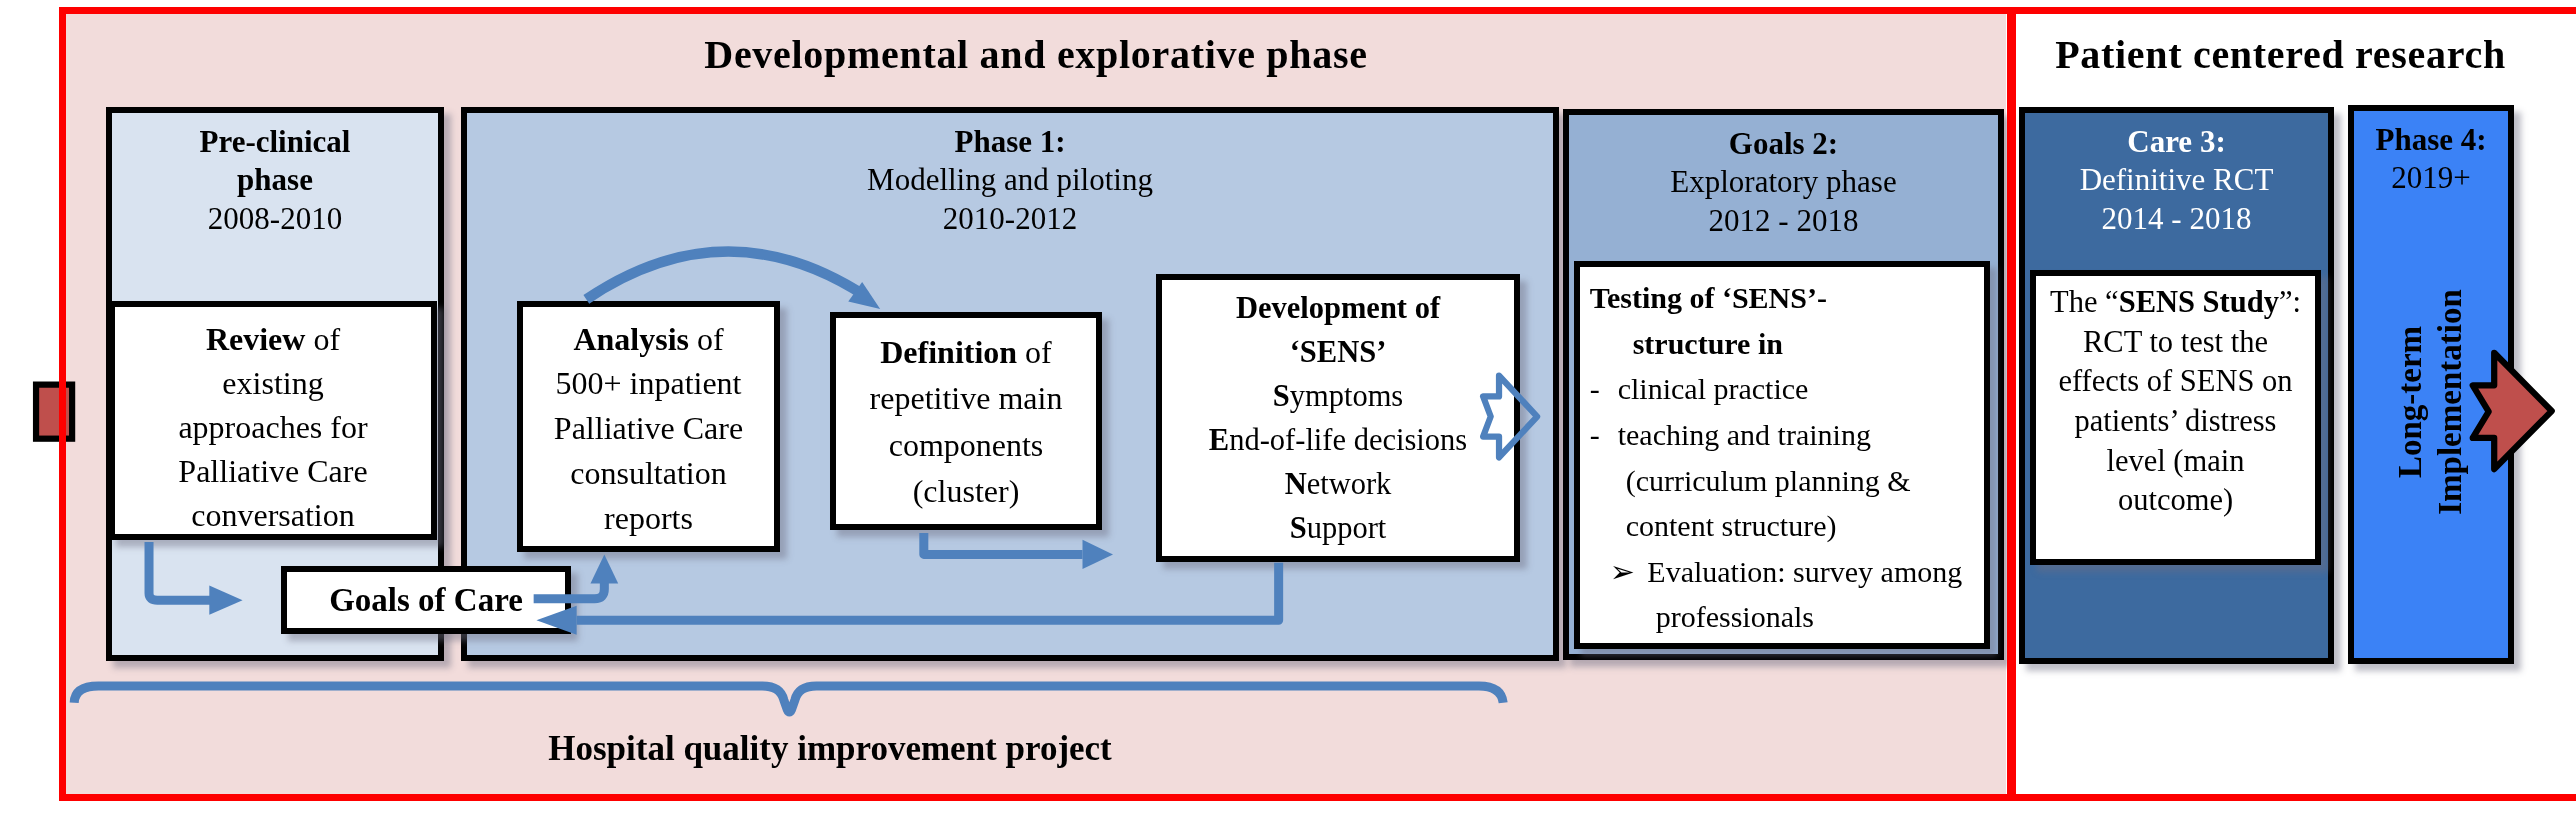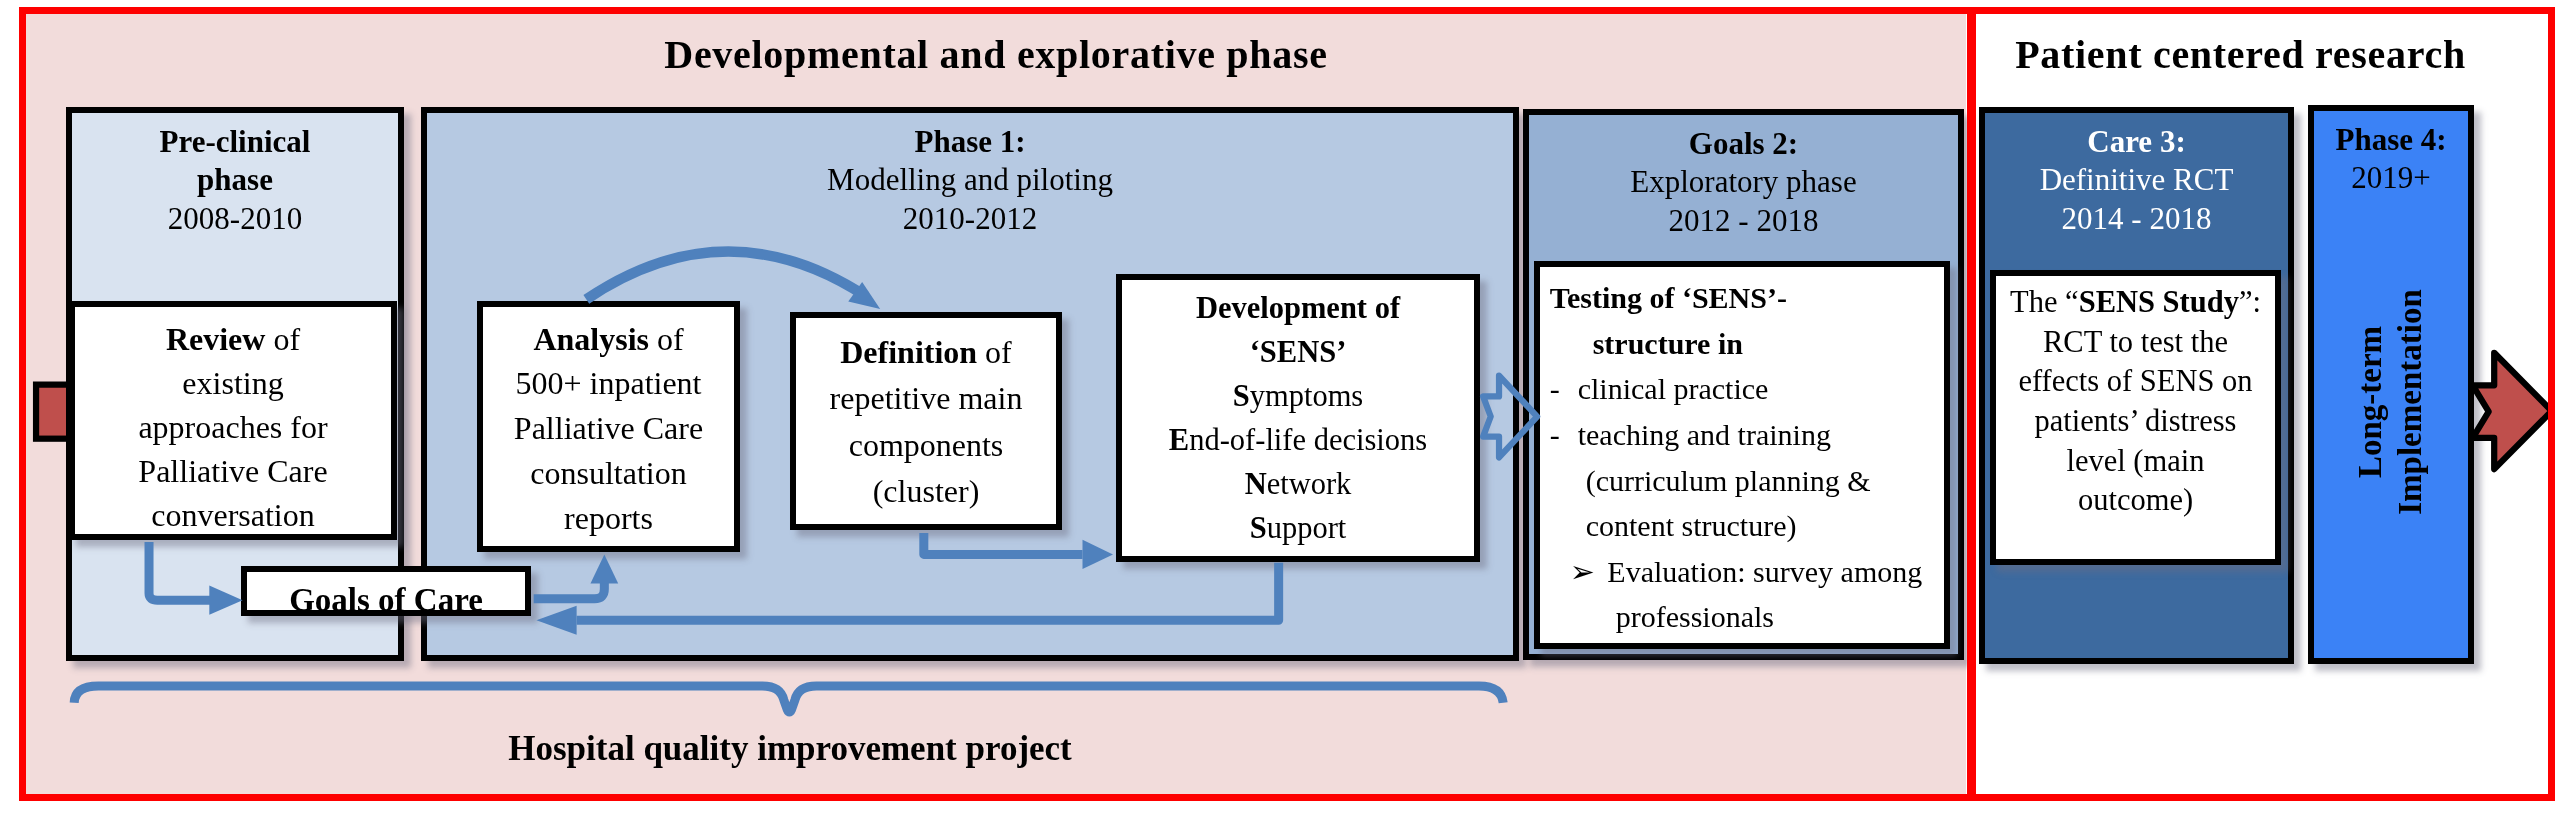--- a/index.html
+++ b/index.html
@@ -1,18 +1,18 @@
 <!DOCTYPE html>
 <html style="--red_border: #fe0000; --pink_bg: #f2dcdb; --preclinical_bg: #d9e3f0; --phase1_bg: #b6c9e2; --phase2_bg: #95b0d3; --phase3_bg: #3d6a9f; --arrow_blue: #4f81bd; --arrow_red: #bf4f4c; --box_border: #000000;font-size:11px"><head>
 <meta charset="utf-8">
 <style>
   html,body{margin:0;padding:0;background:#ffffff;}
   body{width:2576px;height:824px;position:relative;overflow:hidden;
        font-family:"Liberation Serif","DejaVu Serif",serif;color:#000;}
-  .abs{position:absolute;box-sizing:border-box;}
+  .abs{position:absolute;box-sizing:border-box;margin-left:40px;}
   
   #pink-panel{left:26px;top:14px;width:1940px;height:783px;background:var(--pink_bg);z-index:0;}
   #red-frame{left:19.4px;top:7px;width:2536px;height:794px;border:7.6px solid var(--red_border);z-index:60;pointer-events:none;}
   #red-divider{left:1967px;top:7px;width:9px;height:794px;background:var(--red_border);z-index:60;}
   
   .section-title{top:30.5px;font-size:40px;font-weight:bold;text-align:center;z-index:40;letter-spacing:0.7px;}
   #title-left{left:26px;width:1940px;}
   #title-right{left:1977px;width:527px;}
   
   .phase-box{border:6.2px solid var(--box_border);z-index:10;box-shadow:7px 7px 6.2px rgba(110,110,130,.45);}
@@ -23,21 +23,21 @@
   #phase4-box{left:2308px;top:105px;width:166px;height:559px;background:#3b82f6;}
   .phase-header{padding-top:9.7px;text-align:center;font-size:31px;line-height:1.24;}
   .phase-header .ttl{font-weight:bold;}
   
   .wbox{background:#fff;border:6.2px solid var(--box_border);z-index:20;
         box-shadow:7px 7px 6.2px rgba(110,110,130,.45);text-align:center;}
   #review-box{left:69px;top:301px;width:328px;height:239px;font-size:32px;line-height:1.38;padding:9.7px 39px 0;}
   #analysis-box{left:477px;top:301px;width:263px;height:251px;font-size:32px;line-height:1.4;padding:9.7px 16.6px 0;}
   #definition-box{left:790px;top:312px;width:272px;height:218px;font-size:32px;line-height:1.45;padding:11px 15.2px 0;}
   #development-box{left:1116px;top:274px;width:364px;height:288px;font-size:30.5px;line-height:1.44;padding:7px 7px 0;}
-  #goals-box{left:241px;top:566px;width:290px;height:50px;z-index:30;font-size:33px;font-weight:bold;line-height:57px;}
+  #goals-box{left:241px;top:566px;width:290px;height:68px;z-index:30;font-size:33px;font-weight:bold;line-height:57px;}
   #testing-box{left:1534px;top:261px;width:416px;height:388px;text-align:left;font-size:30px;line-height:1.52;padding:8.3px 9.7px 0;}
   #study-box{left:1990px;top:270px;width:291px;height:295px;font-size:30.5px;line-height:1.3;padding:7px 12.5px 0;color:#000;}
   .hang1{padding-left:36px;text-indent:-36px;}
   .hang1 .marker{margin-right:18px;}
   .hang2{padding-left:66px;text-indent:-46px;}
   .hang2 .marker{margin-right:12.5px;}
   #testing-title-l2{padding-left:43px;font-weight:bold;}
   #testing-title-l1{font-weight:bold;}
   
   #phase4-vlabel{left:2308px;top:208px;width:166px;height:388px;z-index:20;}

